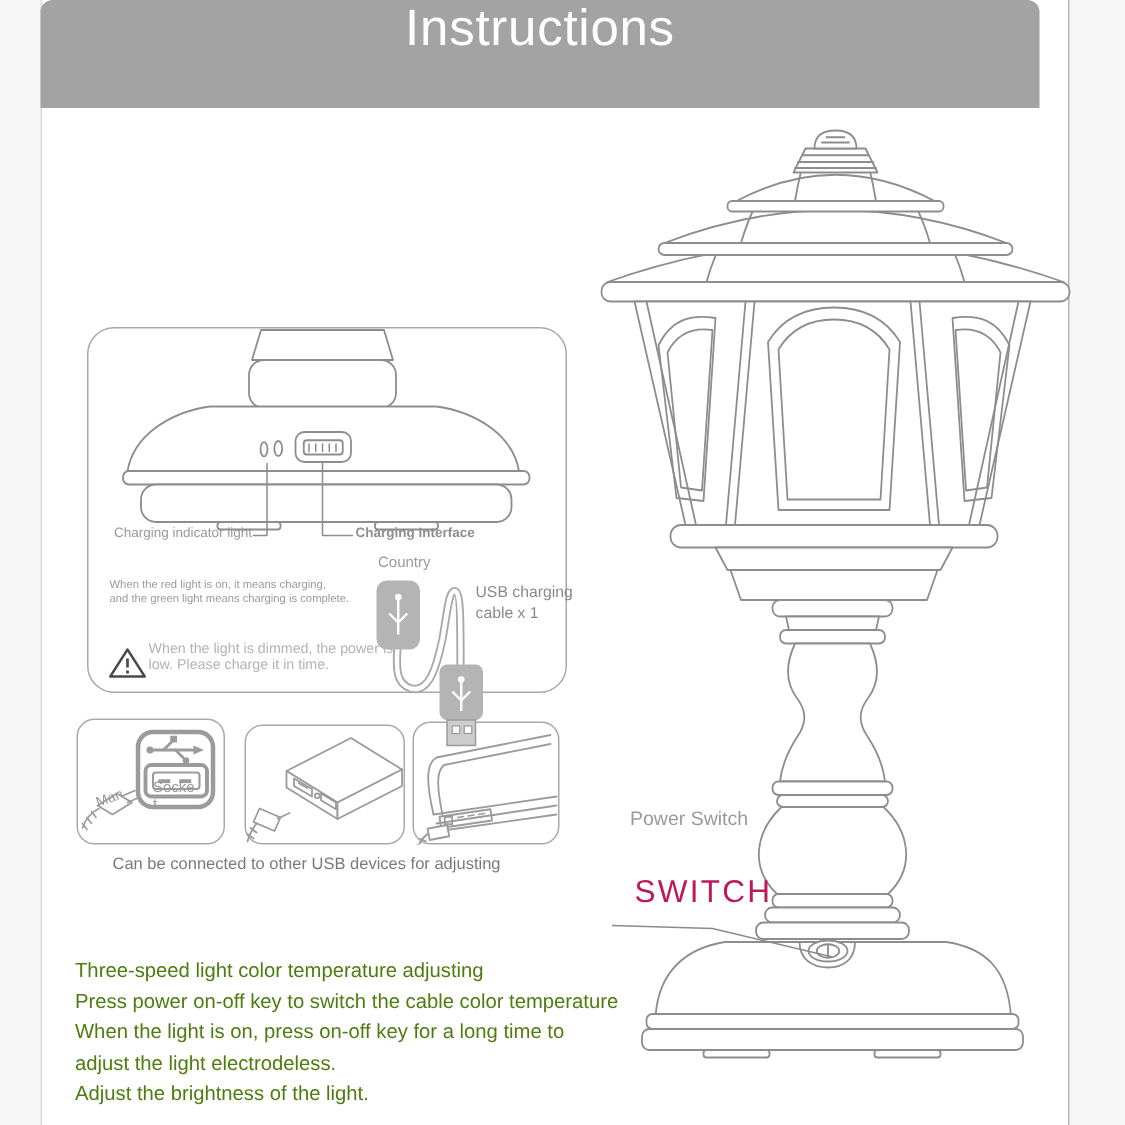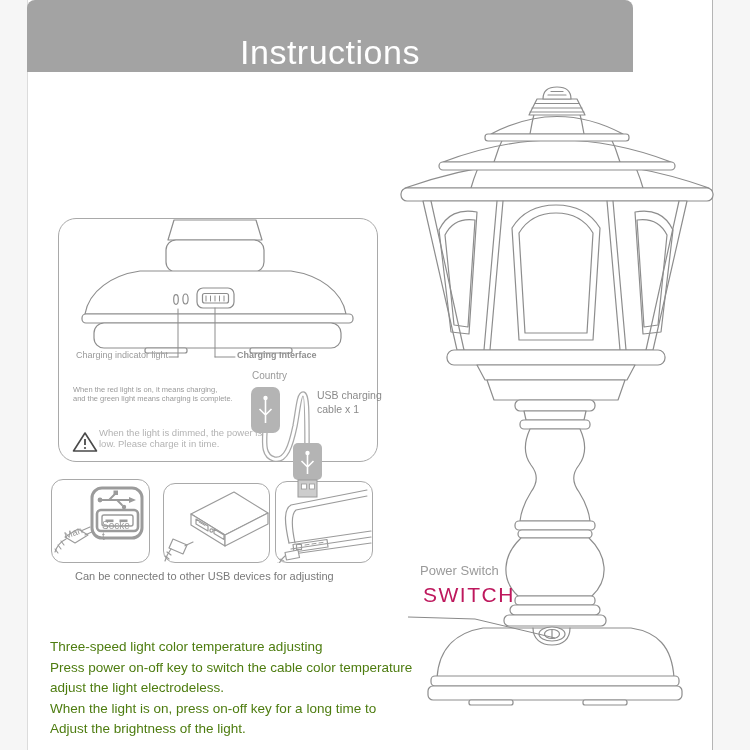--- a/index.html
+++ b/index.html
@@ -8,23 +8,23 @@
     font-family:"Liberation Sans", sans-serif;
     position:relative;overflow:hidden;
   }
   #page{position:absolute;left:0;top:0;width:750px;height:750px;}
   #card{
     position:absolute;left:27px;top:0;width:686px;height:750px;
     background:#ffffff;border-left:1px solid #dcdcdc;border-right:1px solid #b5b5b5;
     box-sizing:border-box;
   }
   #header{
-    position:absolute;left:27px;top:0;width:606px;height:72px;
+    position:absolute;left:27px;top:0;width:666px;height:72px;
     background:#a3a3a3;border-radius:8px 8px 0 0;
-    display:flex;align-items:flex-end;justify-content:center;
+    display:flex;align-items:flex-start;justify-content:center;
   }
   #header .title{
     color:#ffffff;font-size:34px;font-weight:400;letter-spacing:0.5px;
   }
   .abs{position:absolute;}
   .label{color:#9a9a9a;white-space:pre-line;}
   #info-box{
     position:absolute;left:58px;top:218px;width:320px;height:244px;
     border:1px solid #a9a9a9;border-radius:18px;box-sizing:border-box;z-index:1;
   }
@@ -33,21 +33,21 @@
   .nofill{fill:none;}
   #indicator-label{left:76px;top:350px;font-size:9px;z-index:3;}
   #interface-label{left:237px;top:350px;font-size:9px;color:#8f8f8f;z-index:3;font-weight:bold;}
   #rg-note{left:73px;top:385px;font-size:7.5px;line-height:9px;z-index:3;}
   #warn-note{left:99px;top:427px;font-size:9.5px;line-height:11px;color:#b3b3b3;z-index:3;}
   #country-label{left:252px;top:370px;font-size:10px;z-index:3;}
   #cable-label{left:317px;top:389px;font-size:10.5px;line-height:13.5px;color:#8a8a8a;z-index:3;}
   #man-label{left:64px;top:527px;font-size:9.5px;transform:rotate(-20deg);z-index:3;}
   #socket-label{left:102px;top:520px;font-size:10px;line-height:11px;z-index:3;}
   #devices-caption{left:75px;top:570px;font-size:11px;color:#7a7a7a;z-index:3;}
-  #power-switch-label{left:420px;top:563px;font-size:13px;z-index:3;}
+  #power-switch-label{left:420px;top:538px;font-size:13px;z-index:3;}
   #switch-label{left:423px;top:583px;font-size:21px;color:#be185d;letter-spacing:1.5px;z-index:3;}
   #footer-notes{left:50px;top:637px;font-size:13.5px;line-height:20.5px;color:#4d7c0f;z-index:3;}
   .dev-box{position:absolute;border:1px solid #a9a9a9;border-radius:12px;box-sizing:border-box;z-index:1;background:transparent;}
   #dev-box-1{left:51px;top:479px;width:99px;height:84px;}
   #dev-box-2{left:163px;top:483px;width:107px;height:80px;}
   #dev-box-3{left:275px;top:481px;width:98px;height:82px;}
 </style>
 </head>
 <body>
 
@@ -252,18 +252,18 @@
 
   <div class="abs label" id="power-switch-label">Power Switch</div>
   <div class="abs" id="switch-label">SWITCH</div>
   <svg class="abs" style="left:405px;top:612px;z-index:4;" width="170" height="35" viewBox="0 0 170 35">
     <path d="M3,5 L70,7 L150,26" fill="none" stroke="#8a8a8a" stroke-width="1"></path>
   </svg>
 
   <div class="abs" id="footer-notes">
     <div>Three-speed light color temperature adjusting</div>
     <div>Press power on-off key to switch the cable color temperature</div>
+    <div>When the light is on, press on-off key for a long time to</div>
     <div>adjust the light electrodeless.</div>
-    <div>When the light is on, press on-off key for a long time to</div>
     <div>Adjust the brightness of the light.</div>
   </div>
 
 </div>
 
 </body></html>

